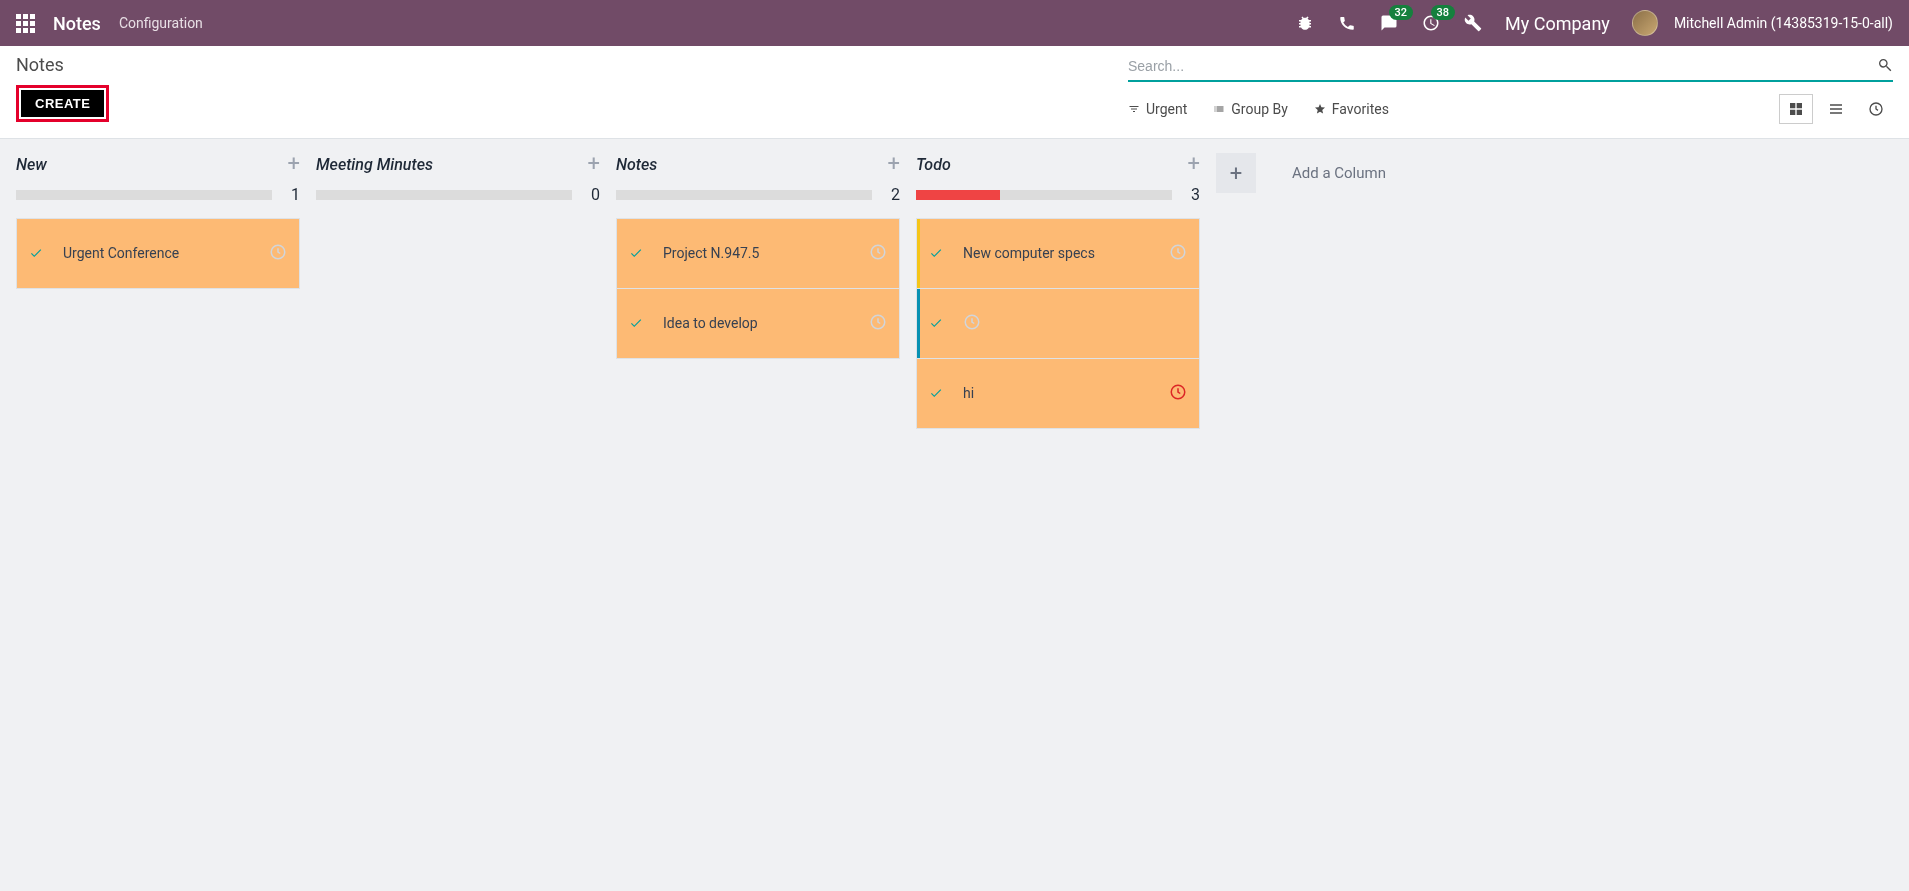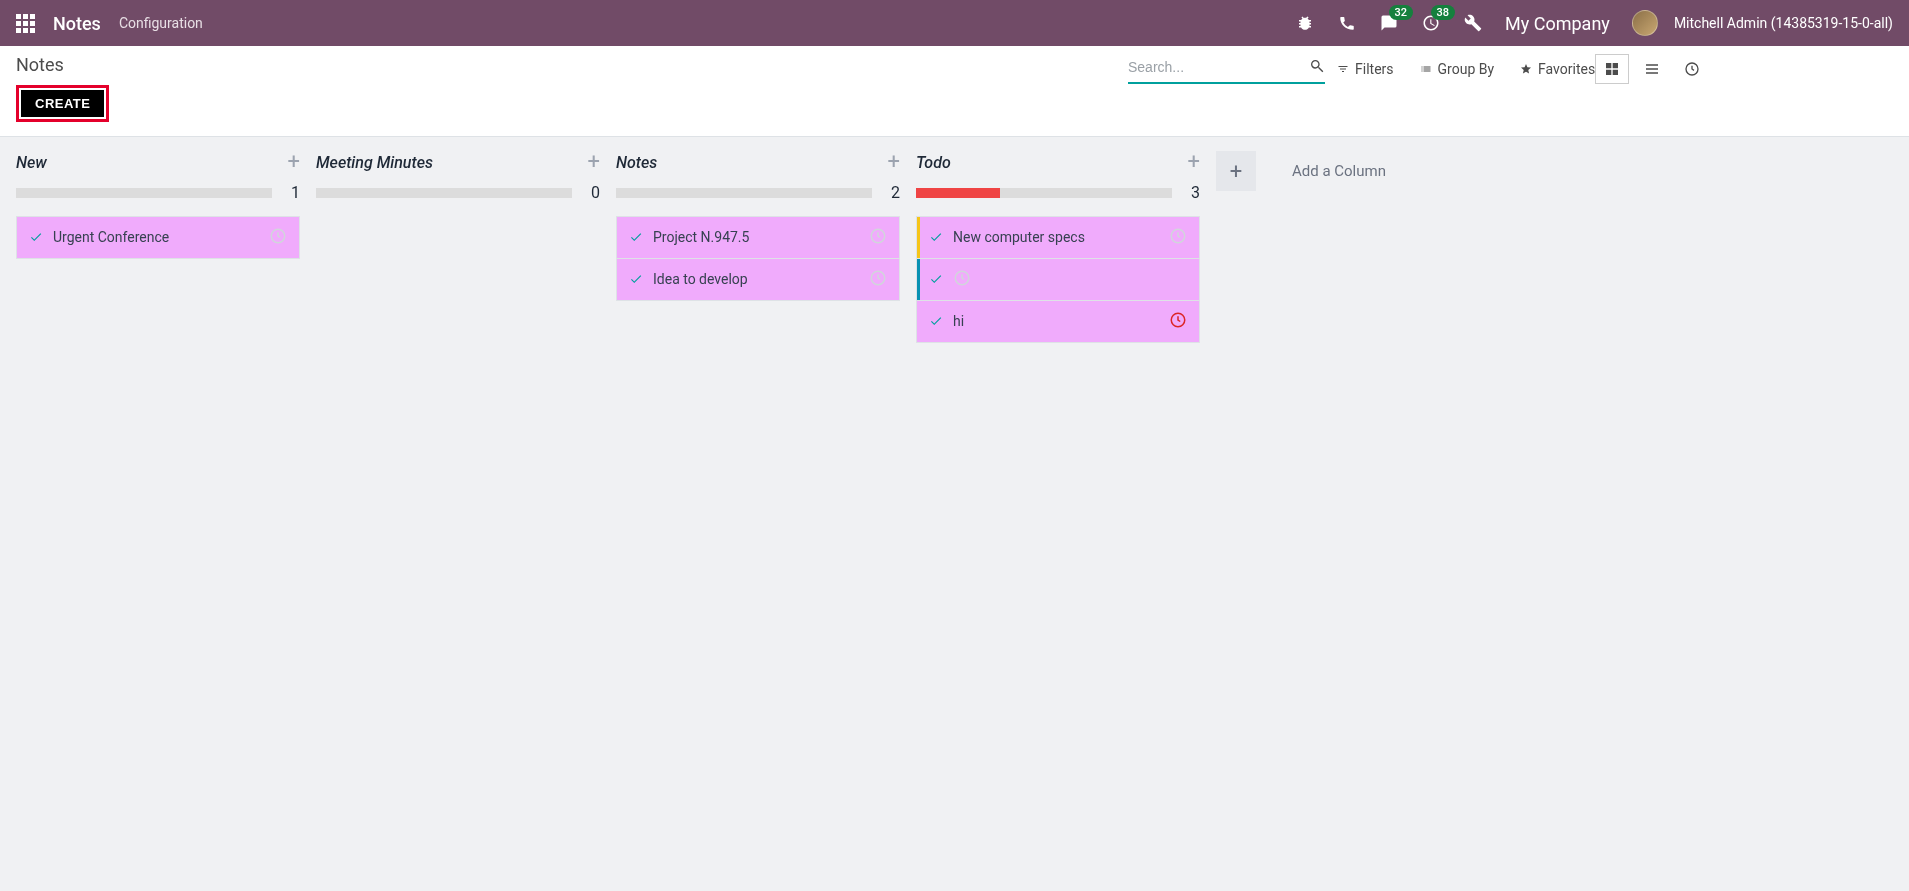--- a/index.html
+++ b/index.html
@@ -20,21 +20,21 @@
 .user-area { display: flex; align-items: center; gap: 16px; cursor: pointer; }
 .avatar { width: 26px; height: 26px; border-radius: 50%; background: linear-gradient(135deg,#8b6f47,#c9a872); border: 1px solid rgba(255,255,255,0.3); }
 .user-name { font-size: 14px; }
 
 
 .control-panel { background: #fff; border-bottom: 1px solid #dee2e6; padding: 8px 16px 14px; display: flex; justify-content: space-between; align-items: flex-start; }
 .cp-left { display: flex; flex-direction: column; gap: 10px; }
 .breadcrumb { font-size: 18px; color: #4c4c4c; }
 .btn-create { background: #000000; color: #fff; border: none; padding: 6px 14px; font-size: 13px; font-weight: 600; cursor: pointer; letter-spacing: 0.5px; }
 .btn-create-wrap { border: 3px solid #e4002b; padding: 2px; display: inline-block; }
-.cp-right { flex: 1; max-width: 765px; display: flex; flex-direction: row; gap: 12px; }
+.cp-right { flex: 1; max-width: 765px; display: flex; flex-direction: column; gap: 12px; }
 .search-row { display: flex; align-items: center; border-bottom: 2px solid #00A09D; padding-bottom: 2px; }
 .search-input { flex: 1; border: none; outline: none; font-size: 14px; padding: 4px 0; color: #374151; }
 .search-input::placeholder { color: #9aa0a6; }
 .search-btn { background: none; border: none; cursor: pointer; }
 .search-btn svg { width: 16px; height: 16px; fill: #4c4c4c; }
 .toolbar-row { display: flex; justify-content: space-between; align-items: center; }
 .filter-group { display: flex; gap: 26px; }
 .filter-btn { display: flex; align-items: center; gap: 6px; font-size: 14px; color: #4c4c4c; cursor: pointer; }
 .filter-btn svg { width: 12px; height: 12px; fill: #4c4c4c; }
 .view-switch { display: flex; align-items: center; gap: 6px; }
@@ -45,21 +45,21 @@
 
 .kanban { display: flex; gap: 0; padding: 14px 8px; align-items: flex-start; overflow-x: auto; }
 .kanban-col { width: 300px; padding: 0 8px; flex-shrink: 0; }
 .col-head { display: flex; justify-content: space-between; align-items: center; margin-bottom: 10px; }
 .col-title { font-size: 16px; font-weight: 500; color: #1f2937; font-style: italic; }
 .col-add { color: #9ca3af; font-size: 22px; cursor: pointer; line-height: 1; }
 .col-meta { display: flex; align-items: center; gap: 14px; margin-bottom: 14px; }
 .progress { flex: 1; height: 10px; background: #dcdcdc; border-radius: 0; overflow: hidden; }
 .progress-fill { height: 100%; background: #ef4444; }
 .col-count { font-size: 16px; color: #1f2937; min-width: 14px; text-align: right; }
-.card { background: #f0abfc; border: 1px solid #dee2e6; padding: 10px 12px; display: flex; align-items: flex-start; gap: 10px; margin-bottom: -1px; position: relative; }
+.card { background: #fdba74; border: 1px solid #dee2e6; padding: 24px 12px; display: flex; align-items: flex-start; gap: 20px; margin-bottom: -1px; position: relative; }
 .card .left-bar { position: absolute; left: 0; top: 0; bottom: 0; width: 3px; }
 .card .check svg { width: 14px; height: 14px; fill: #00A09D; margin-top: 3px; }
 .card .title { font-size: 14px; color: #374151; flex: 1; line-height: 1.5; }
 .card .clock { width: 18px; height: 18px; }
 .card .clock svg { width: 18px; height: 18px; }
 .clock-gray svg { fill: none; stroke: #d1d5db; stroke-width: 2; }
 .clock-red svg { fill: none; stroke: #dc2626; stroke-width: 2; }
 .add-column { width: 220px; padding: 0 8px; display: flex; align-items: center; gap: 12px; flex-shrink: 0; }
 .add-column .plus-box { width: 40px; height: 40px; background: #e5e7eb; display: flex; align-items: center; justify-content: center; color: #6b7280; font-size: 22px; cursor: pointer; }
 .add-column .label { color: #6b7280; font-size: 15px; margin-left: 24px; }
@@ -135,21 +135,21 @@
             <path d="M15.5 14h-.79l-.28-.27a6.471 6.471 0 0 0 1.57-4.23 6.5 6.5 0 1 0-6.5 6.5c1.61 0 3.09-.59 4.23-1.57l.27.28v.79L20 21.49 21.49 20 15.5 14zm-6 0C7.01 14 5 11.99 5 9.5S7.01 5 9.5 5 14 7.01 14 9.5 11.99 14 9.5 14z"></path>
           </svg>
       </button>
     </div>
     <div class="toolbar-row">
       <div class="filter-group">
         <div class="filter-btn">
           <svg viewBox="0 0 24 24">
               <path d="M10 18h4v-2h-4v2zM3 6v2h18V6H3zm3 7h12v-2H6v2z"></path>
             </svg>
-          <span>Filters</span>
+          <span>Urgent</span>
         </div>
         <div class="filter-btn">
           <svg viewBox="0 0 24 24">
               <path d="M3 13h2v-2H3v2zm0 4h2v-2H3v2zm0-8h2V7H3v2zm4 4h14v-2H7v2zm0 4h14v-2H7v2zM7 7v2h14V7H7z"></path>
             </svg>
           <span>Group By</span>
         </div>
         <div class="filter-btn">
           <svg viewBox="0 0 24 24">
               <path d="M12 17.27 18.18 21l-1.64-7.03L22 9.24l-7.19-.61L12 2 9.19 8.63 2 9.24l5.46 4.73L5.82 21z"></path>

